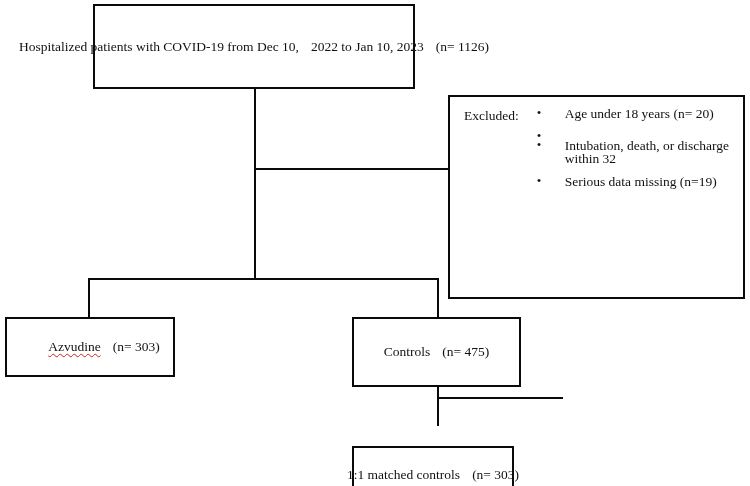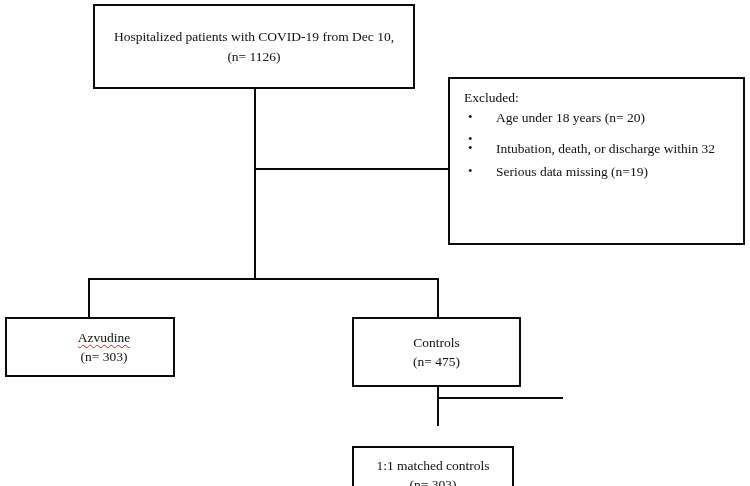--- a/index.html
+++ b/index.html
@@ -15,21 +15,21 @@
     background: #ffffff;
     font-family: "Liberation Serif", "DejaVu Serif", serif;
     overflow: hidden;
   }
   .node {
     position: absolute;
     box-sizing: border-box;
     border: 2px solid #0a0a0a;
     background: #ffffff;
     display: flex;
-    flex-direction: column;
+    flex-direction: row;
     align-items: center;
     justify-content: center;
     text-align: center;
     color: #111111;
     font-size: 13.5px;
     line-height: 1.0;
     z-index: 3;
   }
   .node .line {
     display: block;
@@ -100,24 +100,25 @@
   <div class="conn" style="left:88px; top:278px; width:2px; height:40px;"></div>
 
   <div class="conn" style="left:437px; top:278px; width:2px; height:40px;"></div>
 
   <div class="conn" style="left:437px; top:377px; width:2px; height:49px;"></div>
 
   <div class="conn" style="left:437px; top:397px; width:126px; height:2px;"></div>
 
   <div class="node" id="enrolled-box" style="left:93px; top:4px; width:322px; height:85px;">
     <span class="line">Hospitalized patients with COVID-19 from  Dec 10,</span>
+    <span class="line">2022 to Jan 10, 2023</span>
     <span class="line">(n= 1126)</span>
   </div>
 
-  <div class="node leftish" id="excluded-box" style="left:448px; top:77px; width:297px; height:168px;">
+  <div class="node leftish" id="excluded-box" style="left:448px; top:95px; width:297px; height:204px;gap:12px;">
     <span id="excluded-title">Excluded:</span>
     <ul class="excl-list">
       <li class="excl-item">
         <span class="excl-bullet">•</span>
         <span class="excl-text">Age under 18 years (n= 20)</span>
       </li>
       <li class="excl-item">
         <span class="excl-bullet">•</span>
       </li>
       <li class="excl-item">

